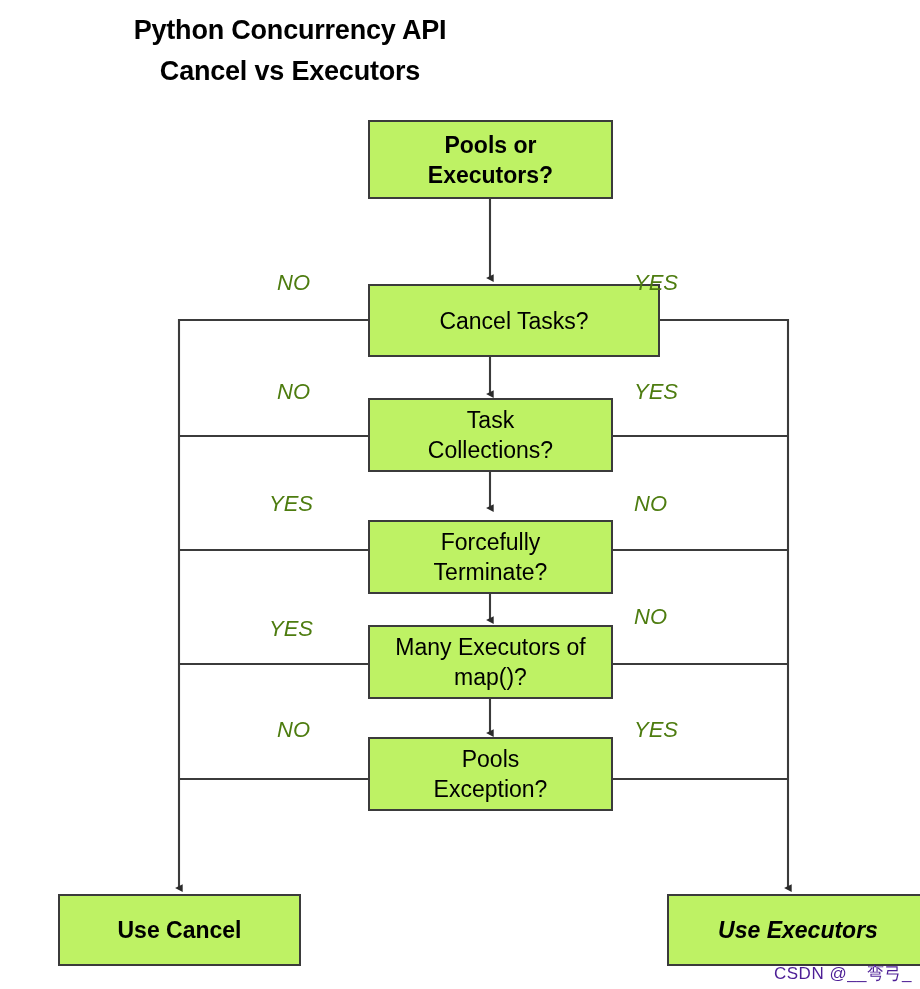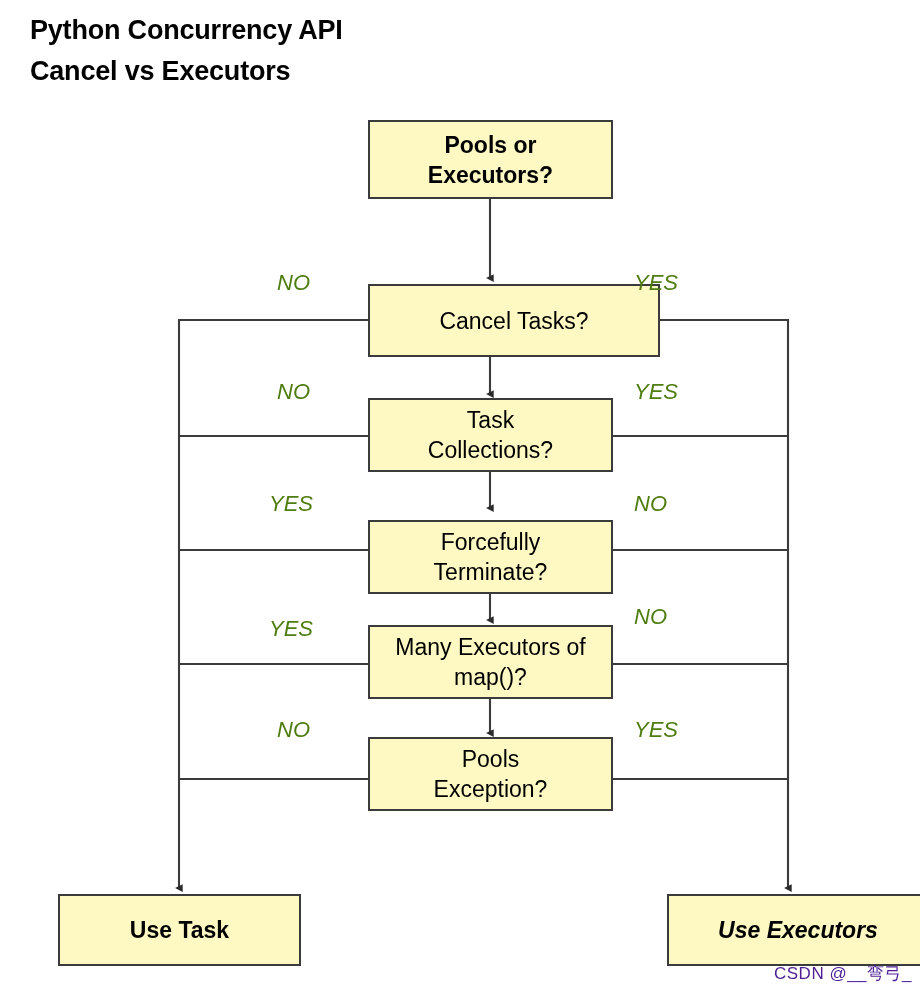--- a/index.html
+++ b/index.html
@@ -26,34 +26,35 @@
     position: absolute;
     left: 30px; top: 10px;
     width: 520px;
   }
   .title-line {
     font-size: 27px;
     font-weight: bold;
     line-height: 41px;
     letter-spacing: -0.2px;
     white-space: nowrap;
+    text-align: center;
   }
 
   
   #connectors {
     position: absolute;
     left: 0; top: 0;
     width: 920px; height: 989px;
     pointer-events: none;
   }
 
   
   .node {
     position: absolute;
-    background: #fef9c3;
+    background: #bef264;
     border: 2px solid #3b3b3b;
     display: flex;
     align-items: center;
     justify-content: flex-end;
     text-align: center;
     font-size: 23px;
     line-height: 30px;
     color: #000;
     padding: 2px 6px;
   }
@@ -160,21 +161,21 @@
   </div>
 
   <div class="node" style="left:368px; top:737px; width:245px; height:74px;">
     <span class="node-label">
       <span>Pools</span><br>
       <span>Exception?</span>
     </span>
   </div>
 
   <div class="node bold" style="left:58px; top:894px; width:243px; height:72px;">
-    <span class="node-label">Use Task</span>
+    <span class="node-label">Use Cancel</span>
   </div>
 
   <div class="node bold" style="left:667px; top:894px; width:262px; height:72px;font-style:italic;">
     <span class="node-label">Use Executors</span>
   </div>
 
   <div class="edge-label" style="left:277px; top:270px;">NO</div>
   <div class="edge-label" style="left:634px; top:270px;">YES</div>
 
   <div class="edge-label" style="left:277px; top:379px;">NO</div>

